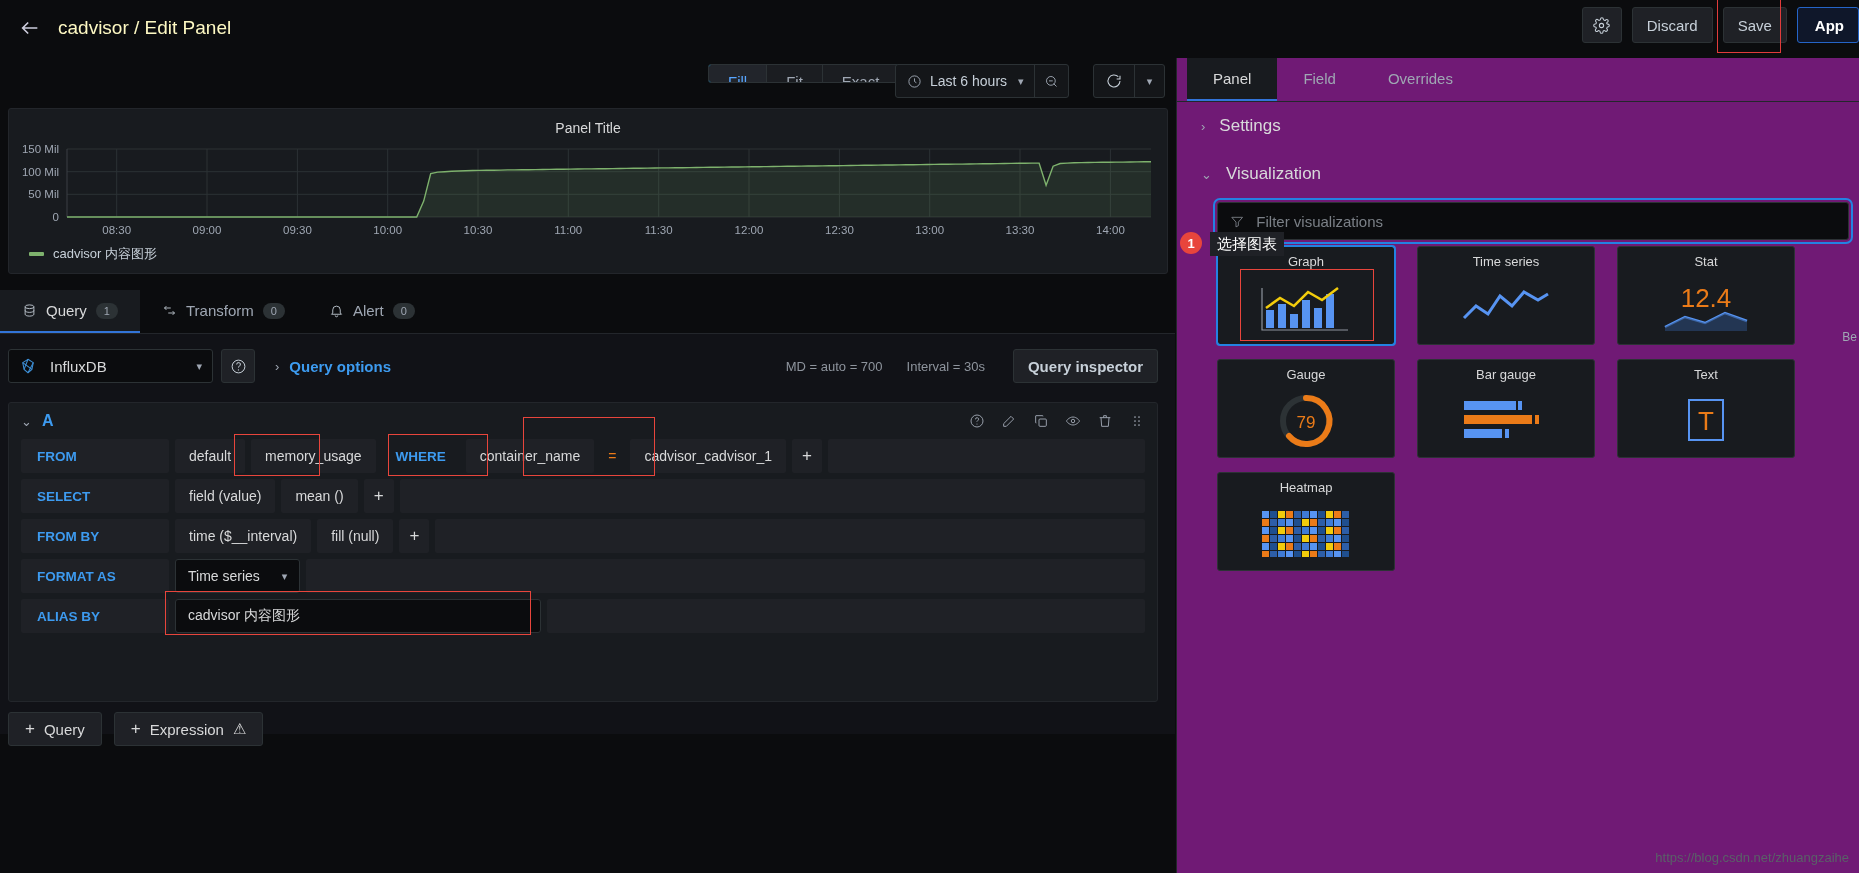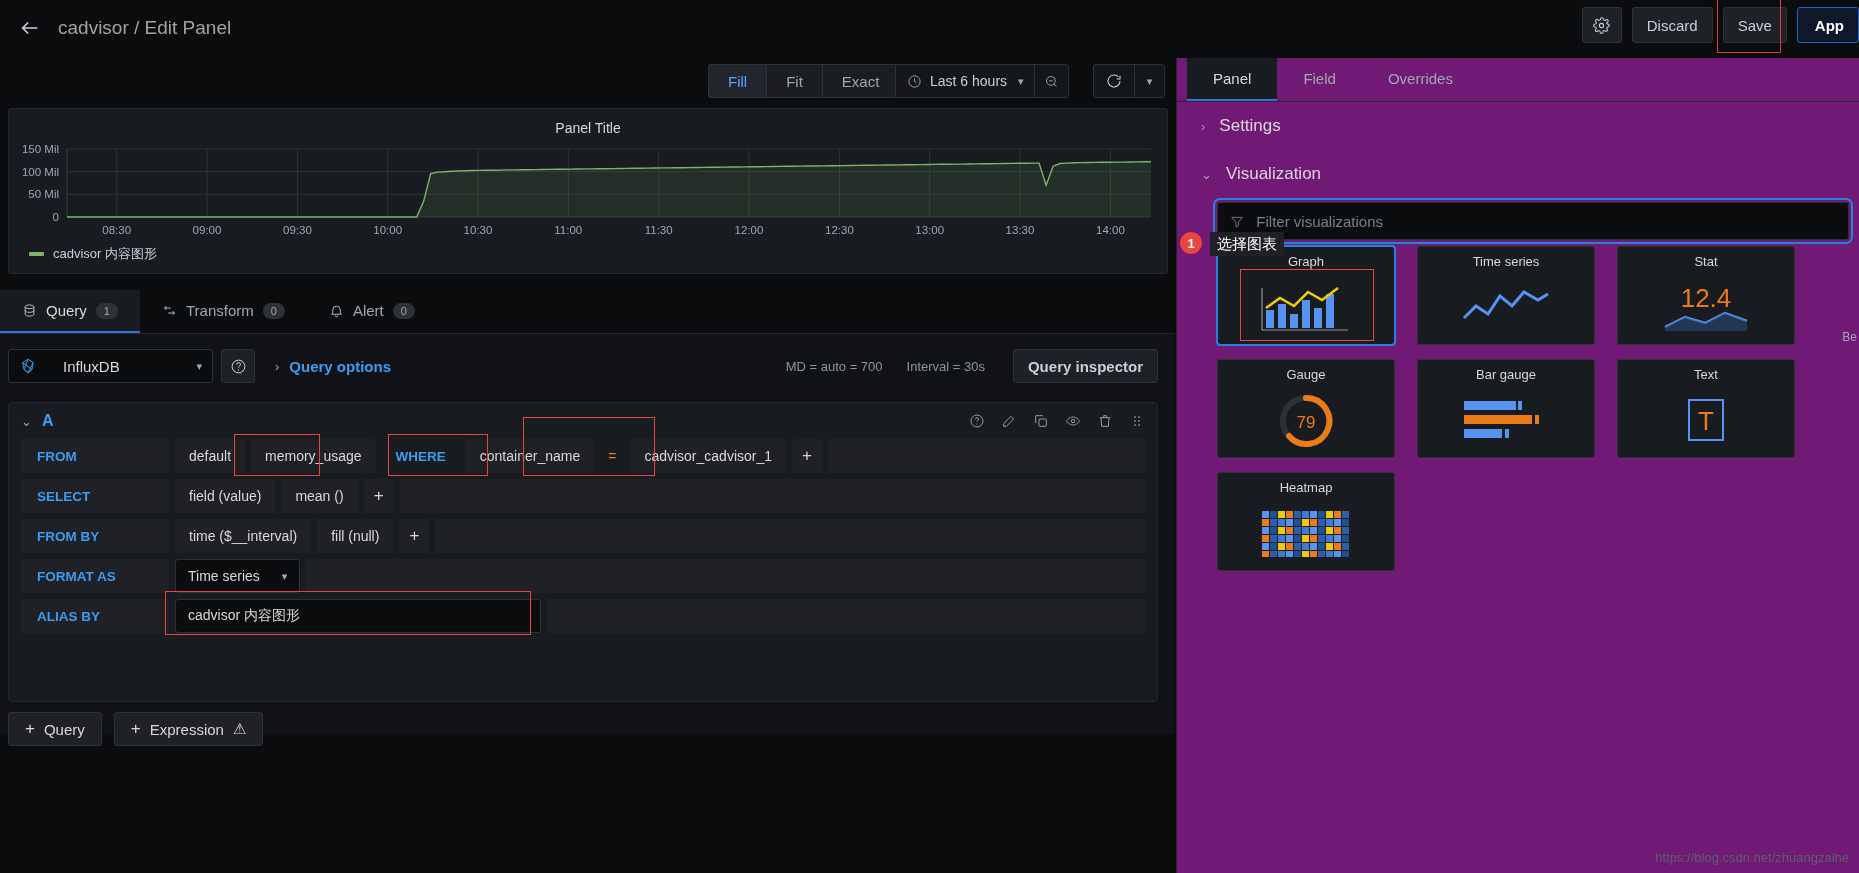--- a/index.html
+++ b/index.html
@@ -14,41 +14,41 @@
 
   
   .topbar { position: absolute; left:0; top:0; width:1859px; height:58px; background:#0b0c0e; }
   .back-arrow {
     position:absolute; left:10px; top:8px; width:40px; height:40px;
     display:flex; align-items:center; justify-content:center; cursor:pointer;
   }
   .back-arrow svg { width:22px; height:22px; stroke:#ccccdc; fill:none; stroke-width:1.8; }
   .page-title {
     position:absolute; left:58px; top:8px; height:40px; line-height:40px;
-    font-size:19px; color:#a3a3a3; font-weight:400; white-space:nowrap;
+    font-size:19px; color:#fef9c3; font-weight:400; white-space:nowrap;
   }
   .topbar-right { position:absolute; right:0; top:7px; display:flex; gap:10px; align-items:center; padding-right:0; }
   .tb-btn {
     height:36px; padding:0 14px; border-radius:3px; background:#1f2126;
     border:1px solid #2c3235; color:#c7d0d9; font-size:15px;
     display:flex; align-items:center; justify-content:center; cursor:pointer;
   }
   .tb-btn.gear { width:40px; padding:0; }
   .tb-btn.gear svg { width:17px; height:17px; stroke:#c7d0d9; fill:none; stroke-width:1.5; }
   .tb-btn.apply { background:#0f172a; border-color:#2565c8; color:#fff; font-weight:600;padding-left:17px; }
   .annot-save { position:relative; }
   .annot-save::after {
     content:""; position:absolute; left:-6px; top:-9px; width:62px; height:53px;
     border:1.5px solid #e03b3b; pointer-events:none;
   }
 
   
   .ptoolbar { position:absolute; left:0; top:58px; width:1175px; height:48px; }
   .seg-group {
-    position:absolute; left:708px; top:6px; display:flex; height:34px;
+    position:absolute; left:708px; top:6px; display:flex; height:19px;
     border:1px solid #2c3235; border-radius:3px; overflow:hidden; background:#0ea5e9;
   }
   .seg {
     padding:0 19px; height:32px; display:flex; align-items:center;
     font-size:15px; color:#9fa7b3; cursor:pointer; border-right:1px solid #2c3235;
     background:#1b1d21;
   }
   .seg:last-child { border-right:none; }
   .seg.active { color:#58a6ff; background:#22252b; }
 
@@ -87,21 +87,21 @@
   .qtab { display:flex; align-items:center; gap:9px; padding:0 22px; height:43px; font-size:15px; color:#9fa7b3; cursor:pointer; border-bottom:2px solid transparent; }
   .qtab.active { color:#d8d9da; border-bottom-color:#3274d9; background:#181b1f; }
   .qtab svg { width:15px; height:15px; stroke:#c7d0d9; fill:none; stroke-width:1.4; }
   .qbadge { background:#2c3235; color:#9fa7b3; font-size:11px; border-radius:9px; padding:2px 8px; min-width:20px; text-align:center; }
 
   
   .qeditor { position:absolute; left:0; top:334px; width:1175px; height:400px; background:#111217; }
   .ds-row { position:absolute; left:8px; top:14px; width:1150px; height:36px; display:flex; align-items:center; gap:8px; }
   .ds-select {
     width:205px; height:34px; background:#0b0c0e; border:1px solid #2c3235; border-radius:3px;
-    display:flex; align-items:center; gap:26px; padding:0 10px; cursor:pointer; font-size:15px; color:#d8d9da;
+    display:flex; align-items:center; gap:13px; padding:0 10px; cursor:pointer; font-size:15px; color:#d8d9da;
   }
   .ds-icon { width:18px; height:18px; }
   .ds-caret { margin-left:auto; color:#9fa7b3; font-size:11px; }
   .ds-help { width:34px; height:34px; background:#1f2126; border:1px solid #2c3235; border-radius:3px; display:flex; align-items:center; justify-content:center; cursor:pointer; }
   .ds-help svg { width:17px; height:17px; stroke:#c7d0d9; fill:none; stroke-width:1.4; }
   .qopt { display:flex; align-items:center; gap:10px; margin-left:12px; cursor:pointer; }
   .qopt-caret { color:#9fa7b3; font-size:13px; }
   .qopt-label { color:#3d9bf0; font-size:15px; font-weight:600; }
   .qopt-meta { margin-left:auto; display:flex; gap:24px; font-size:13px; color:#8e949d; align-items:center; }
   .qinspector {

